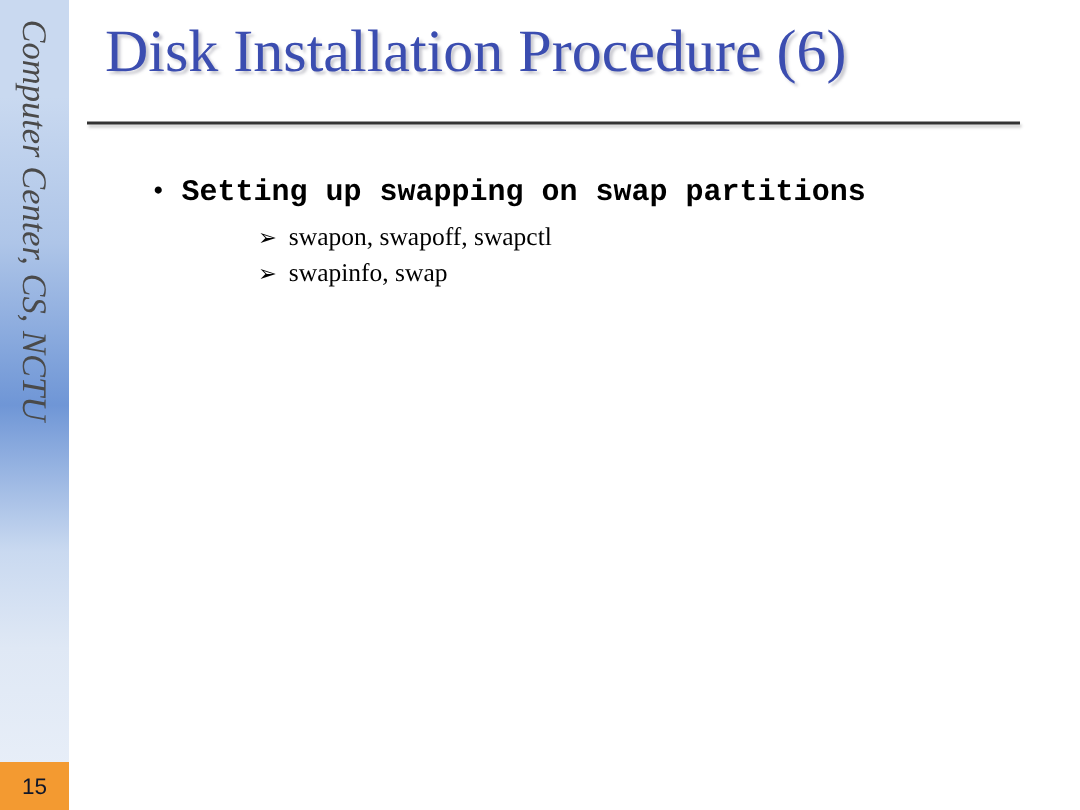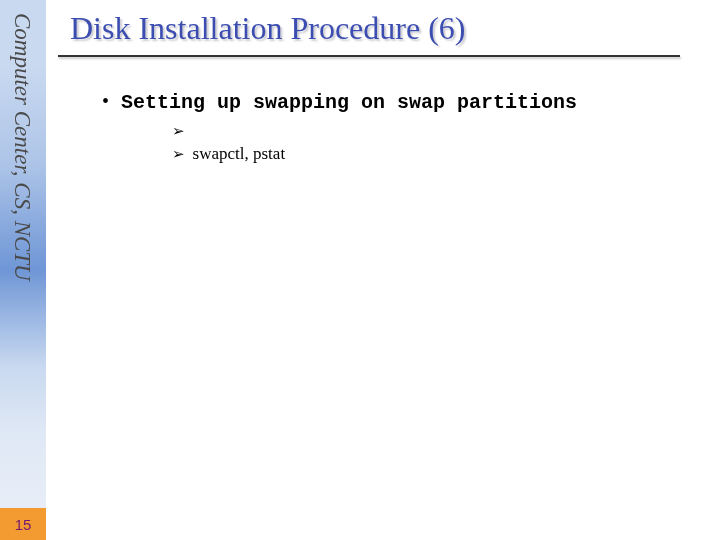--- a/index.html
+++ b/index.html
@@ -45,40 +45,40 @@
       font-family: "Times New Roman", Times, serif;
       white-space: nowrap;
     }
     .page-number {
       position: absolute;
       left: 0;
       bottom: 0;
       width: 46px;
       height: 32px;
       background: #f39a31;
-      color: #701a75;
+      color: #0f172a;
       font-family: Arial, Helvetica, sans-serif;
       font-size: 15px;
       display: flex;
       align-items: center;
       justify-content: center;
     }
     .content {
       position: absolute;
       left: 64px;
       top: 0;
       right: 0;
       padding-top: 10px;
     }
     .title {
-      font-size: 32px;
+      font-size: 40px;
       color: #3b4db0;
       font-family: "Times New Roman", Times, serif;
       text-shadow: 2px 2px 2px rgba(100,100,120,0.35);
-      margin-bottom: 8px;
+      margin-bottom: 24px;
       margin-left: 6px;
     }
     .title-rule {
       height: 2px;
       background: #333;
       margin-left: -6px;
       margin-right: 40px;
       box-shadow: 1px 2px 2px rgba(80,80,80,0.3);
       margin-bottom: 34px;
     }
@@ -130,19 +130,20 @@
   <div class="title">Disk Installation Procedure (6)</div>
   <div class="title-rule"></div>
 
   <div class="bullet-line">
     <span class="bullet-dot">•</span>
     <span class="bullet-text">Setting up swapping on swap partitions</span>
   </div>
 
   <div class="sub-line">
     <span class="arrow">➢</span>
+    <span class="sub-text">swapon, swapoff, swapctl</span>
   </div>
 
   <div class="sub-line">
     <span class="arrow">➢</span>
-    <span class="sub-text">swapctl, pstat</span>
+    <span class="sub-text">swapinfo, swap</span>
   </div>
 </div>
 
 </body></html>

